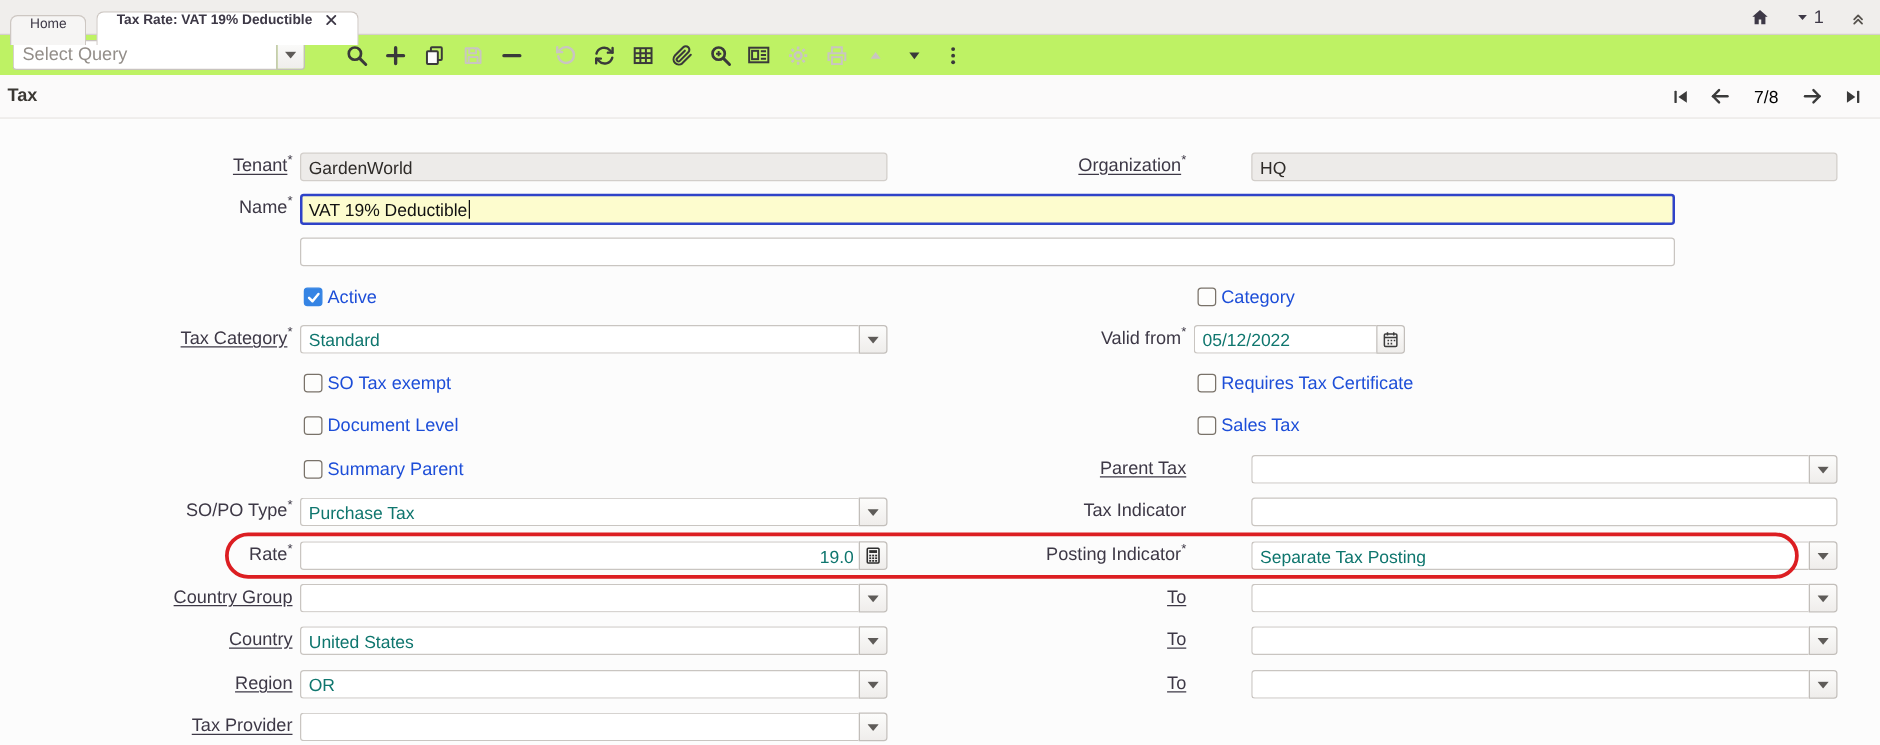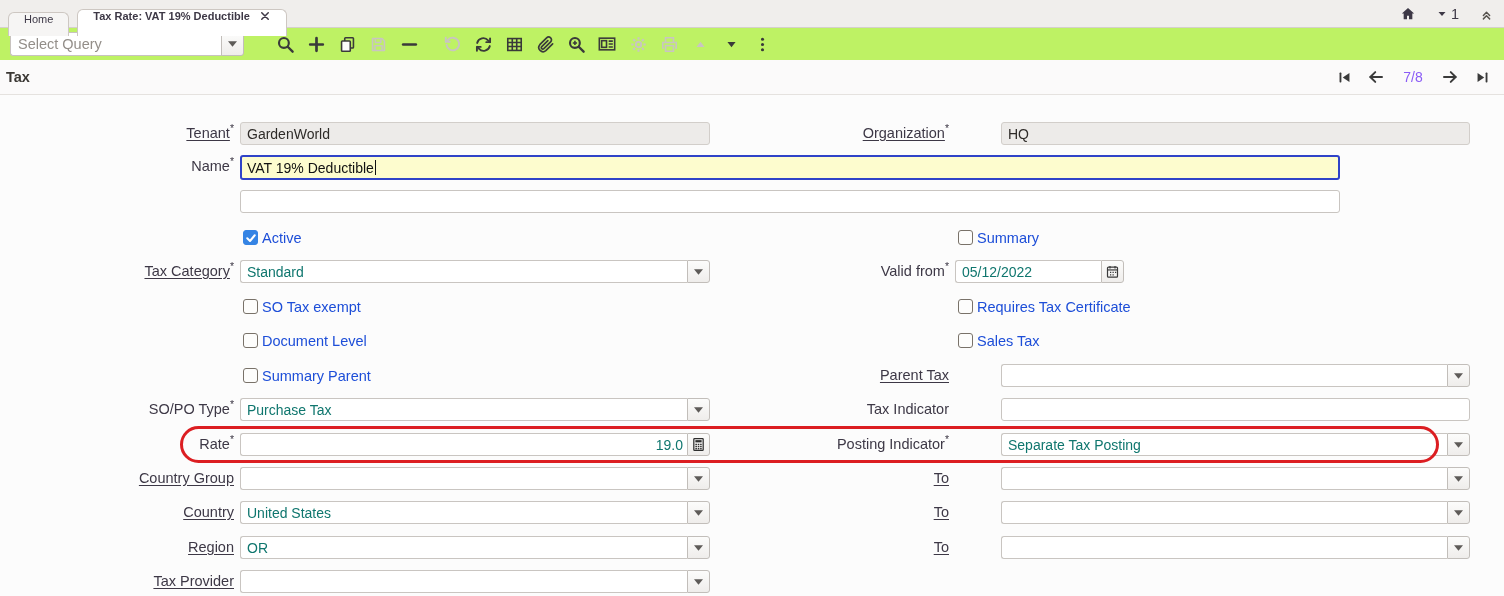--- a/index.html
+++ b/index.html
@@ -29,21 +29,21 @@
         display:flex;align-items:center;justify-content:center;color:#3a3a3a}
   .tbtn.disabled{color:#c9c5c1;cursor:default}
   .tbtn.gap{margin-left:17px}
   
   .hdr{height:35px;background:#fbfafa;border-bottom:1px solid #e5e2df;display:flex;
        align-items:center;justify-content:space-between;padding:0 12px 0 6px}
   .hdr .title{font-weight:bold;font-size:14.5px;color:#3b3834}
   .recnav{display:flex;align-items:center;gap:12px}
   .nbtn{background:none;border:none;padding:0;width:20px;height:20px;display:flex;align-items:center;
         justify-content:center;color:#3a3a3a;cursor:pointer}
-  .recpos{color:#8b5cf6;font-size:14px;min-width:30px;text-align:center}
+  .recpos{color:#000000;font-size:14px;min-width:30px;text-align:center}
   
   .form{position:relative;height:501px;background:#fcfcfc}
   .frow{position:absolute;left:0;width:100%;height:24px}
   .lab{position:absolute;top:0;height:23px;line-height:23px;text-align:right;font-size:14.5px;
        color:#3d3846;white-space:nowrap}
   .lab .t{cursor:default}
   .lab.zoomable .t{text-decoration:underline;text-underline-offset:2px;cursor:pointer}
   .req{vertical-align:super;font-size:10.5px;line-height:0}
   .ll{left:0;width:234px}
   .lr{left:716px;width:233px}
@@ -272,21 +272,21 @@
   <div class="cbrow" style="top:134px;left:243px">
     <span class="cb checked">
       <svg viewBox="0 0 24 24" width="12" height="12" fill="none" stroke="#fff" stroke-width="4" stroke-linecap="round" stroke-linejoin="round">
           <path d="M4.5 12.5 10 18 19.5 6.5"></path>
         </svg>
     </span>
     <span class="cblab">Active</span>
   </div>
   <div class="cbrow" style="top:134px;left:958px">
     <span class="cb"></span>
-    <span class="cblab">Summary</span>
+    <span class="cblab">Category</span>
   </div>
 
   <div class="frow" style="top:165px">
     <span class="lab ll zoomable"><span class="t">Tax Category</span><span class="req">*</span></span>
     <span class="fld fl">
       <div class="combo">
         <input class="tin" value="Standard" style="">
         <button class="dbtn">
             <svg viewBox="0 0 10 6" width="9" height="6">
               <path d="M0 0h10L5 6z" fill="#5e5b58"></path>

